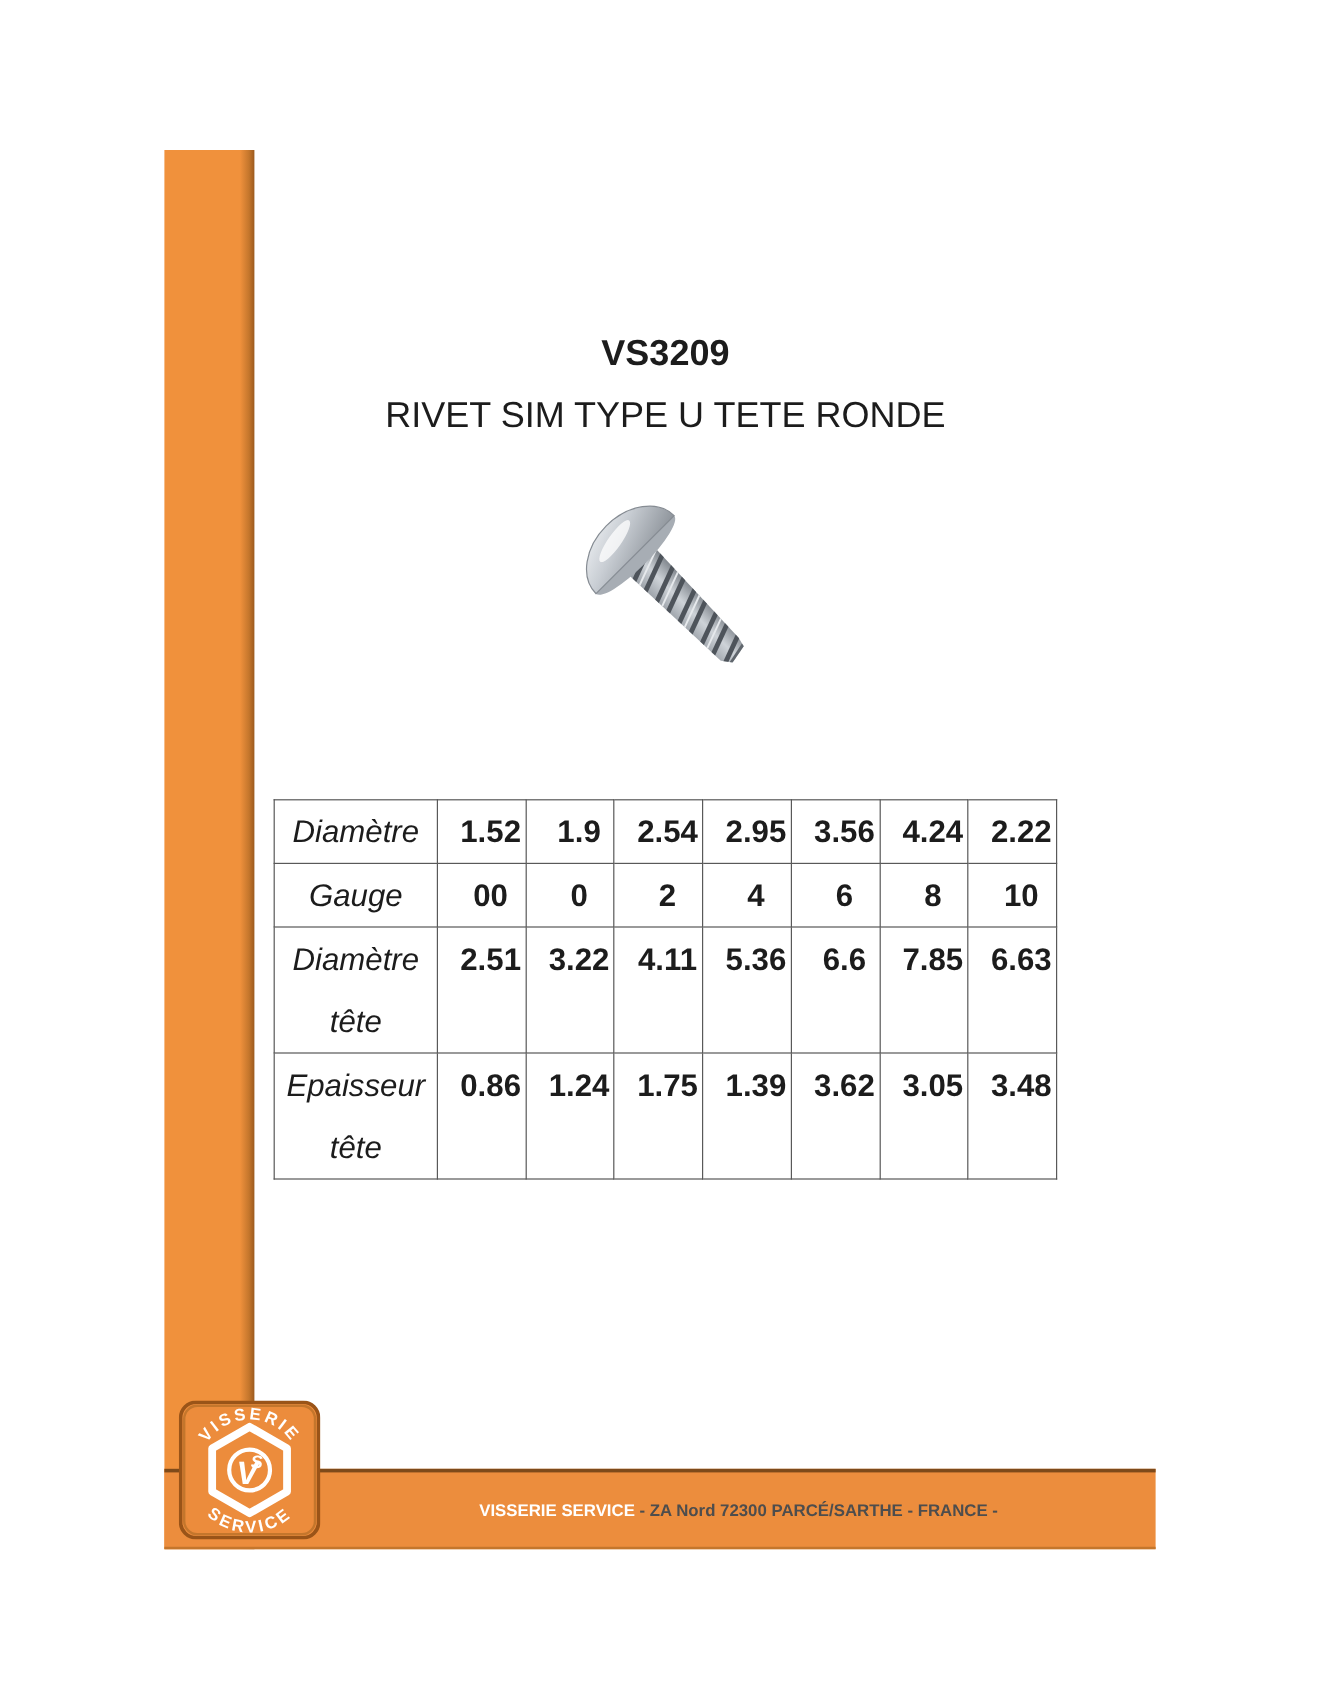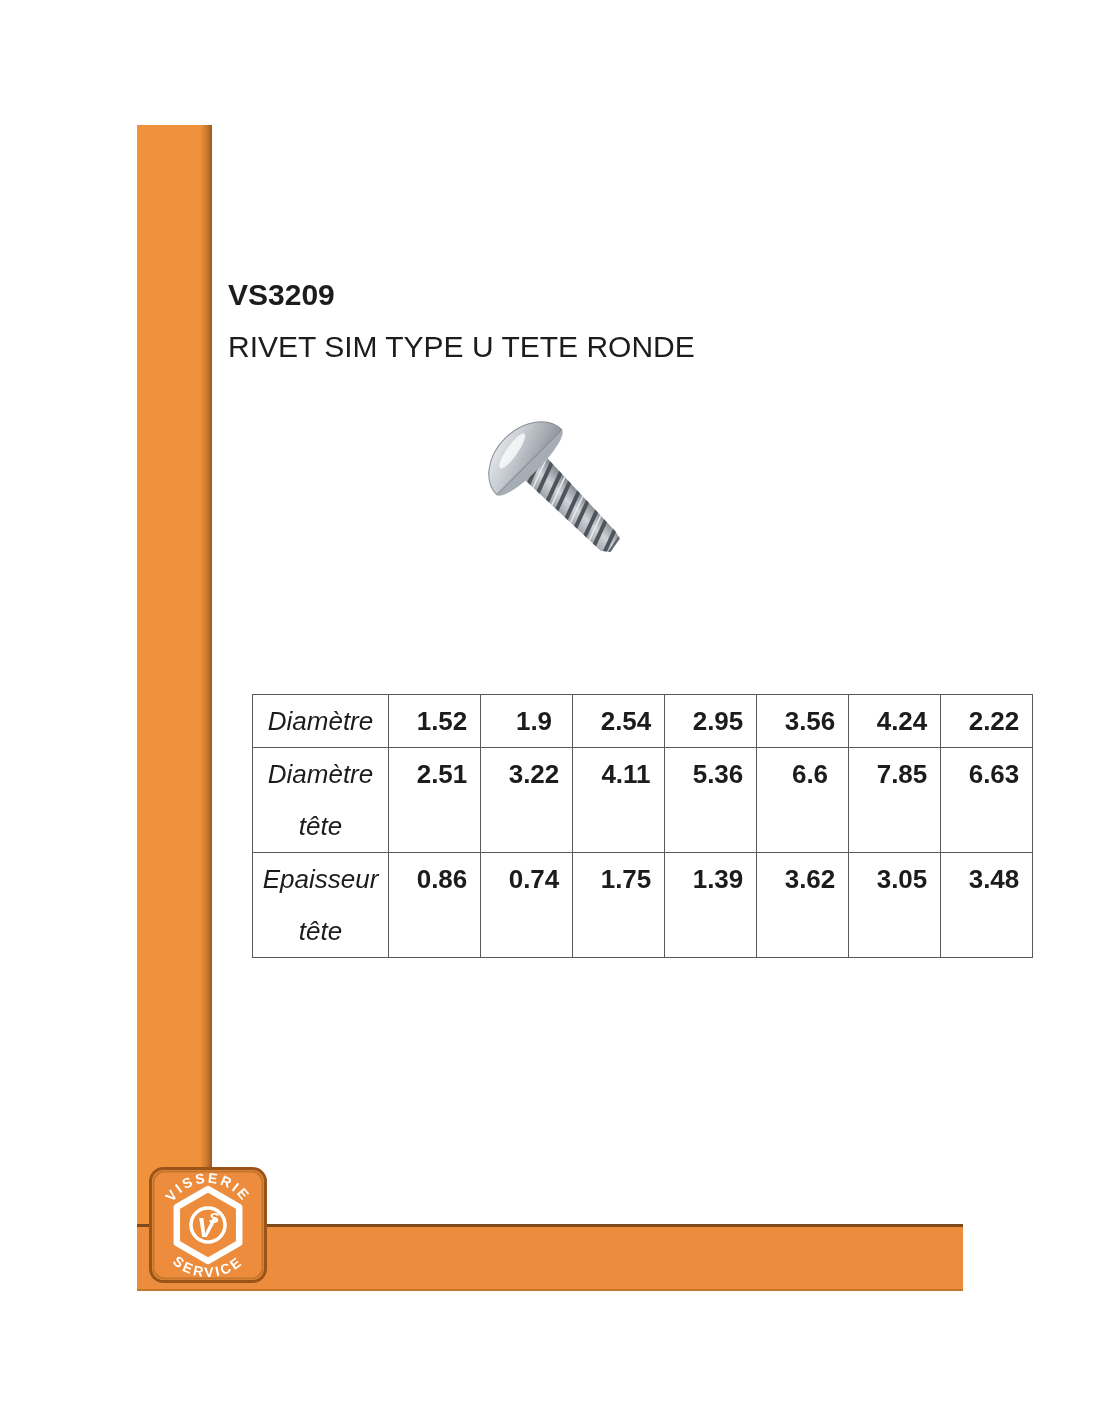--- a/index.html
+++ b/index.html
@@ -11,34 +11,34 @@
     font-family:"Liberation Sans",sans-serif;
     color:#1c1c1c;
   }
   
   .side-bar{
     position:absolute;left:137px;top:125px;width:75px;height:1166px;
     background:linear-gradient(to right,#F0913C 0%,#F0913C 84%,#c4762c 94%,#9c5a1e 100%);
   }
   
   .titles{
-    position:absolute;left:228px;top:280px;width:653px;
+    position:absolute;left:228px;top:280px;width:653px;text-align:center;
   }
   .product-code{
     font-size:30px;font-weight:bold;line-height:30px;margin:0;
   }
   .product-title{
     font-size:30px;font-weight:normal;line-height:30px;margin:22px 0 0 0;
   }
   
   .rivet-wrap{position:absolute;left:481px;top:420px;width:140px;height:138px;}
   
   table.spec-table{
-    position:absolute;left:228px;top:694px;width:781px;
-    border-collapse:collapse;table-layout:fixed;margin-left:24px;
+    position:absolute;left:228px;top:666px;width:653px;
+    border-collapse:collapse;table-layout:fixed;
   }
   .spec-table th,.spec-table td{
     border:1.5px solid #595959;
     padding:0 2px;
     text-align:center;
     vertical-align:top;
     line-height:52px;
     font-size:26px;
   }
   .spec-table th{
@@ -131,46 +131,59 @@
           <th>Diamètre</th>
           <td>1.52</td>
           <td>1.9</td>
           <td>2.54</td>
           <td>2.95</td>
           <td>3.56</td>
           <td>4.24</td>
           <td>2.22</td>
         </tr>
         <tr>
+          <th>Gauge</th>
+          <td>00</td>
+          <td>0</td>
+          <td>2</td>
+          <td>4</td>
+          <td>6</td>
+          <td>8</td>
+          <td>10</td>
+        </tr>
+        <tr>
           <th>Diamètre
 tête</th>
           <td>2.51</td>
           <td>3.22</td>
           <td>4.11</td>
           <td>5.36</td>
           <td>6.6</td>
           <td>7.85</td>
           <td>6.63</td>
         </tr>
         <tr>
           <th>Epaisseur
 tête</th>
           <td>0.86</td>
-          <td>0.74</td>
+          <td>1.24</td>
           <td>1.75</td>
           <td>1.39</td>
           <td>3.62</td>
           <td>3.05</td>
           <td>3.48</td>
         </tr>
       </tbody>
   </table>
 
   <div class="footer-bar">
     <div class="footer-text">
+      <div>
+        <span class="hl">VISSERIE SERVICE</span><span> - ZA Nord 72300 PARCÉ/SARTHE - FRANCE -</span>
+      </div>
     </div>
   </div>
 
   <div class="logo-wrap">
     <svg width="118" height="116" viewBox="0 0 118 116">
       <defs>
         <path id="arcTop" d="M 17 58 A 42 42 0 0 1 101 58" fill="none"></path>
         <path id="arcBottom" d="M 7 58 A 52 52 0 0 0 111 58" fill="none"></path>
       </defs>
       <rect x="1.5" y="1.5" width="115" height="113" rx="13" fill="#EC8C3C" stroke="#9A5418" stroke-width="3"></rect>

